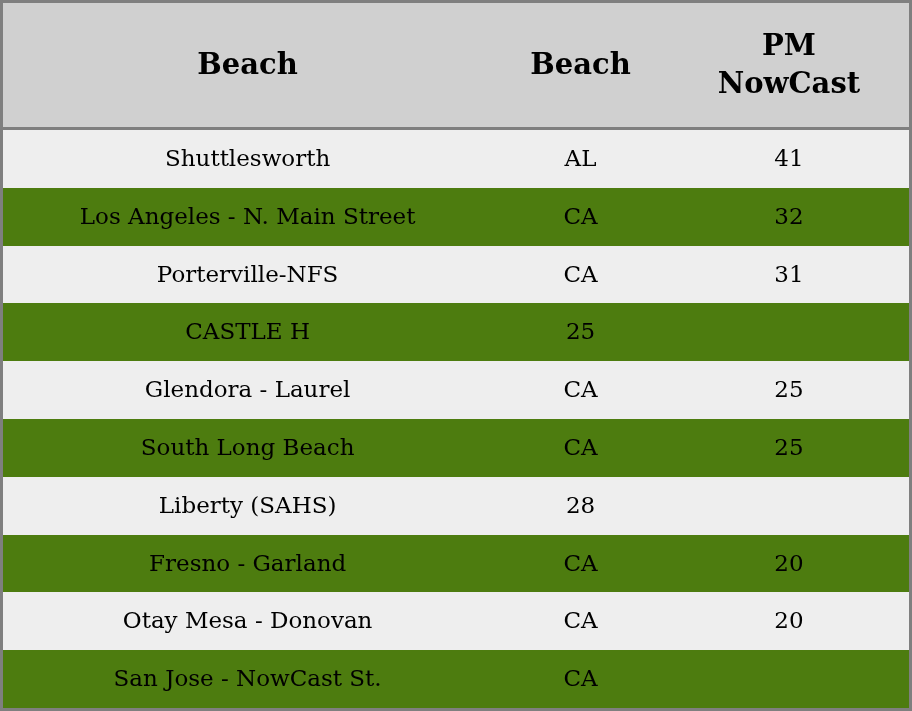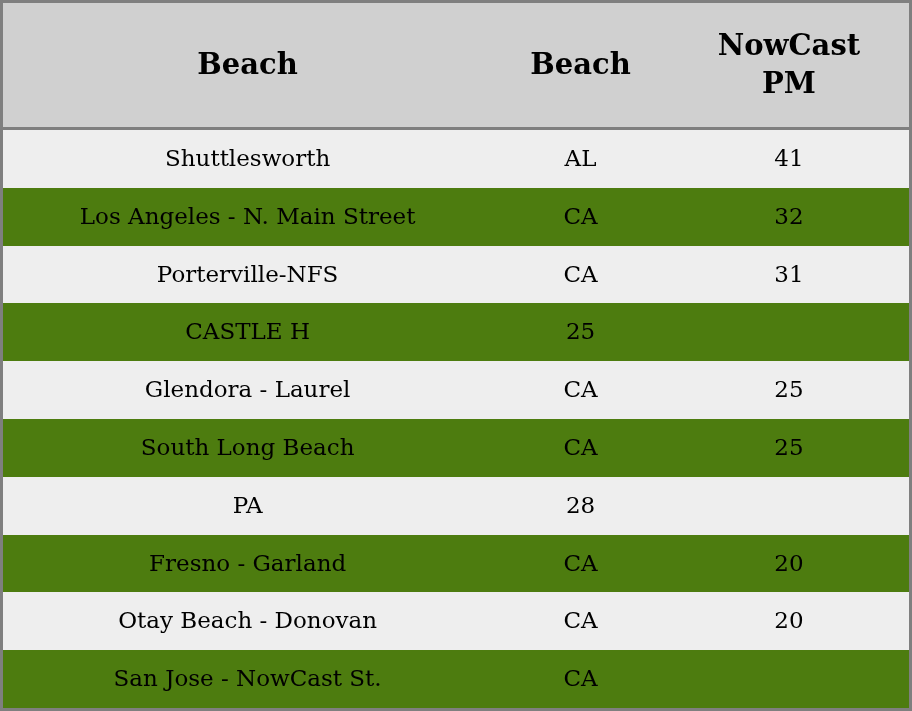--- a/index.html
+++ b/index.html
@@ -61,22 +61,22 @@
 </style>
 </head>
 <body>
 
 <div class="table-wrap">
 
   <div class="thead">
     <div class="th">Beach</div>
     <div class="th">Beach</div>
     <div class="th">
+      <div>PM</div>
       <div>NowCast</div>
-      <div>PM</div>
     </div>
   </div>
 
   <div class="tbody" id="tbody">
       <div class="tr odd">
         <div class="td">Shuttlesworth</div>
         <div class="td">AL</div>
         <div class="td">41</div>
       </div>
       <div class="tr even">
@@ -97,30 +97,30 @@
         <div class="td">Glendora - Laurel</div>
         <div class="td">CA</div>
         <div class="td">25</div>
       </div>
       <div class="tr even">
         <div class="td">South Long Beach</div>
         <div class="td">CA</div>
         <div class="td">25</div>
       </div>
       <div class="tr odd">
-        <div class="td">PA</div>
+        <div class="td">Liberty (SAHS)</div>
         <div class="td">28</div>
       </div>
       <div class="tr even">
         <div class="td">Fresno - Garland</div>
         <div class="td">CA</div>
         <div class="td">20</div>
       </div>
       <div class="tr odd">
-        <div class="td">Otay Beach - Donovan</div>
+        <div class="td">Otay Mesa - Donovan</div>
         <div class="td">CA</div>
         <div class="td">20</div>
       </div>
       <div class="tr even">
         <div class="td">San Jose - NowCast St.</div>
         <div class="td">CA</div>
       </div>
     </div>
 
 </div>

